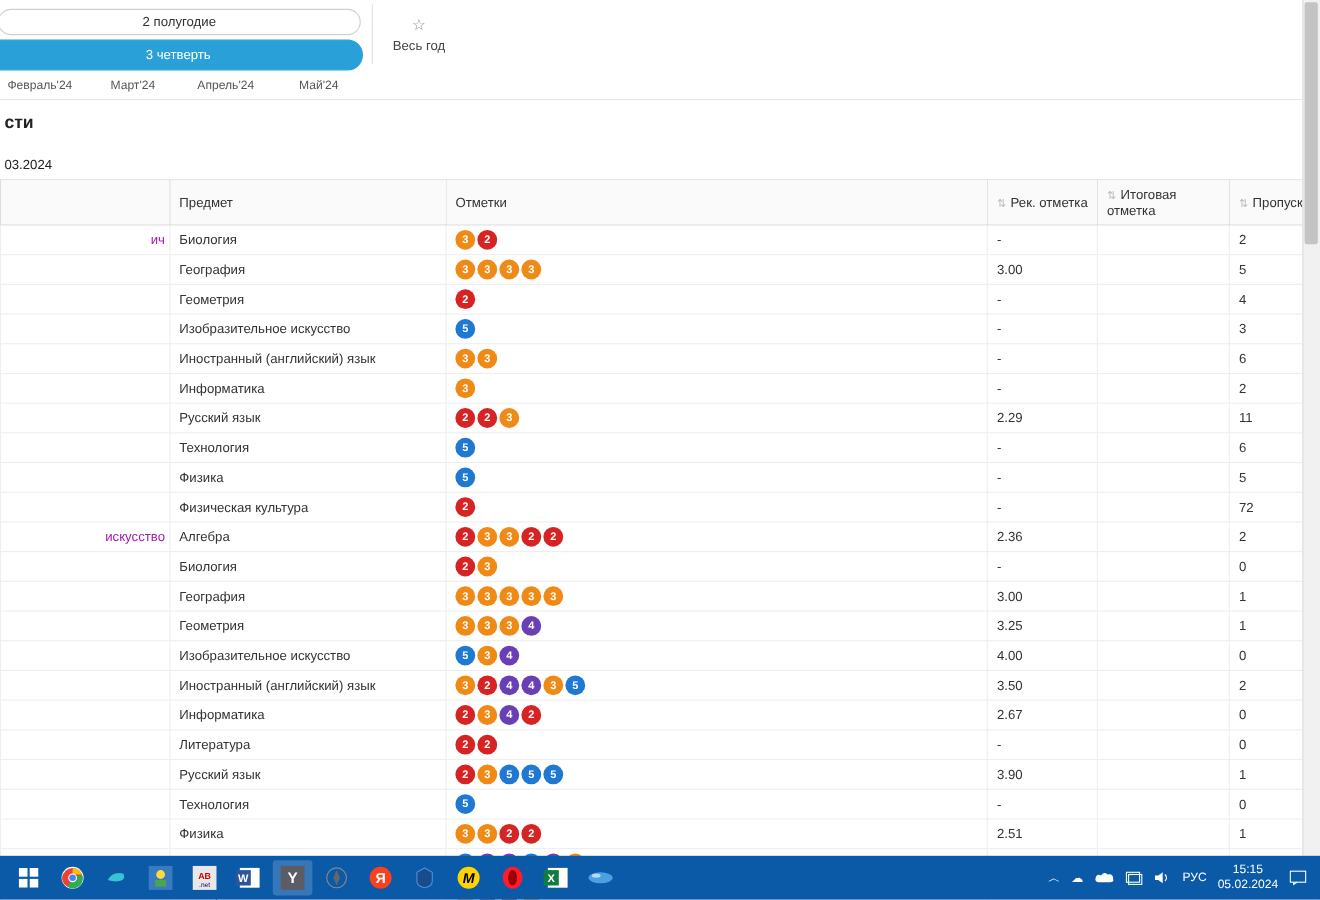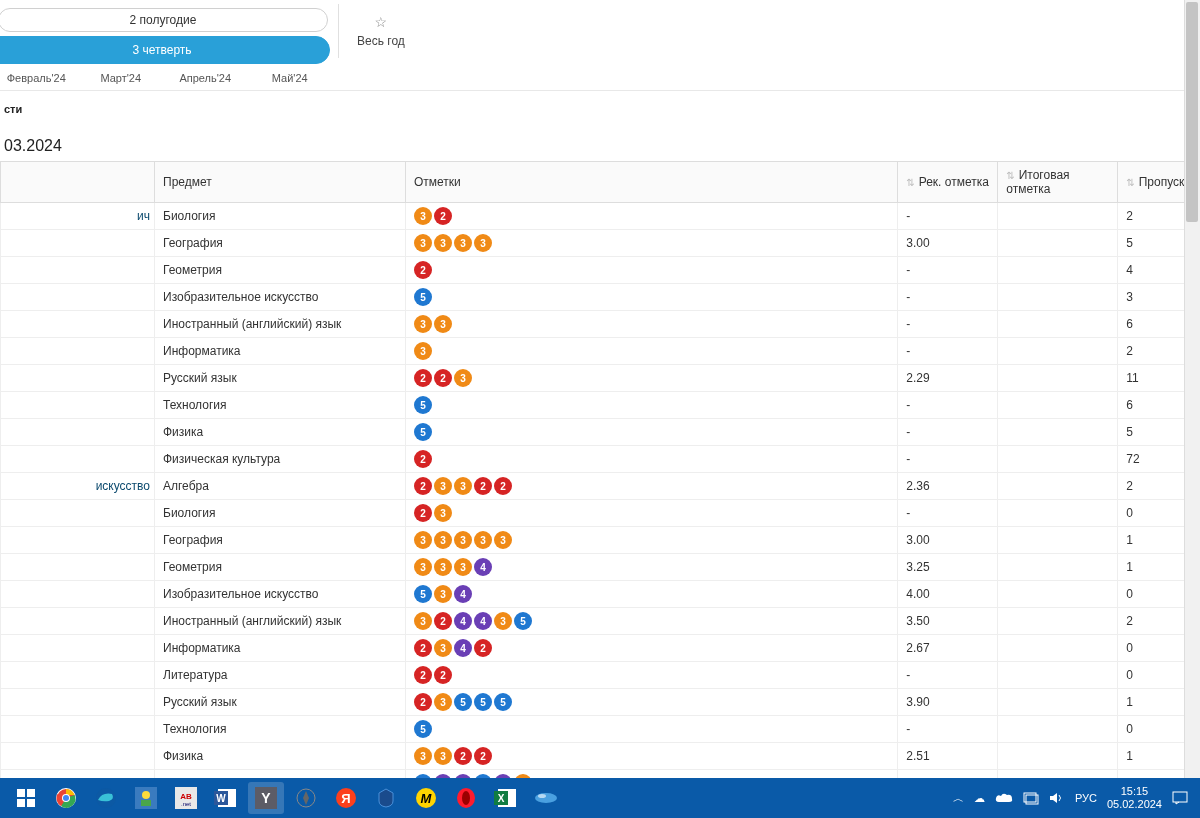--- a/index.html
+++ b/index.html
@@ -10,29 +10,29 @@
 .period-group { border: 1px solid #d0d0d0; border-radius: 18px; margin: 6px 8px; overflow: hidden; }
 .period-header { text-align: center; font-size: 12px; padding: 4px 10px; color: #333; }
 .quarter-row { display: flex; }
 .quarter { flex: 1; text-align: center; padding: 6px 14px; font-size: 12px; color: #333; border: 1px solid #d0d0d0; border-radius: 14px; margin: 2px; cursor: pointer; background: #fff; }
 .quarter.active { background: #29a0d8; color: #fff; border-color: #29a0d8; }
 .month-row { display: flex; }
 .month { flex: 1; text-align: center; padding: 6px 10px; font-size: 11px; color: #555; cursor: pointer; }
 .year-btn { text-align: center; padding: 10px 18px; font-size: 12px; color: #444; cursor: pointer; }
 .year-btn .star { font-size: 14px; color: #888; display:block; margin-bottom:4px;}
 
-.page-title-frag { font-size: 11px; font-weight: bold; color: #222; padding: 12px 8px 4px 4px; }
-.date-frag { font-size: 16px; color: #222; padding: 18px 8px 6px 4px; }
+.page-title-frag { font-size: 16px; font-weight: bold; color: #222; padding: 12px 8px 4px 4px; }
+.date-frag { font-size: 12px; color: #222; padding: 18px 8px 6px 4px; }
 
 
 .grades-table { width: 100%; border-collapse: collapse; font-size: 12px; }
 .grades-table th { text-align: left; font-weight: normal; border: 1px solid #ddd; padding: 6px 8px; background: #fafafa; color: #333; position: relative;}
 .grades-table th .sort { color:#bbb; font-size:10px; margin-right:4px; }
 .grades-table td { border: 1px solid #eee; padding: 4px 8px; height: 24px; vertical-align: middle; color: #333; }
-.grades-table td.student { color: #0c4a6e; }
+.grades-table td.student { color: #a21caf; }
 .grades-table td.subject { width: 251px; }
 .grades-table td.marks { }
 .grades-table td.rec { width: 100px; }
 .grades-table td.final { width: 120px; }
 .grades-table td.absences { width: 70px; }
 .col-student { width: 154px; }
 
 .mark { display: inline-flex; width: 18px; height: 18px; border-radius: 50%; color: #fff; font-size: 10px; font-weight: bold; align-items: center; justify-content: center; margin-right: 2px; }
 .m2 { background: #d62424; }
 .m3 { background: #f08a16; }

